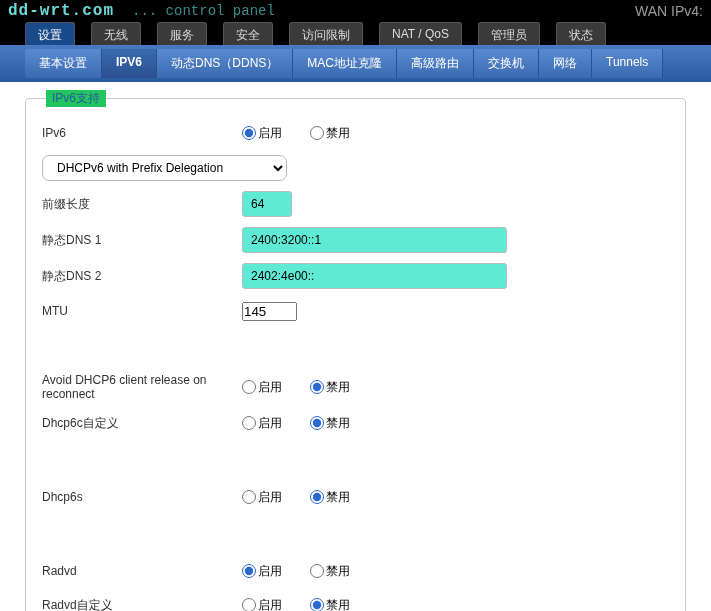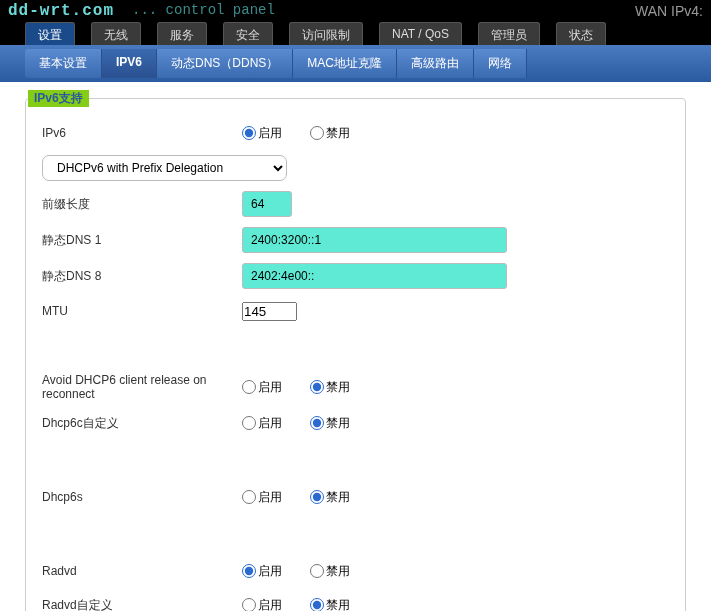--- a/index.html
+++ b/index.html
@@ -10,38 +10,38 @@
 .wan { color: #999; font-size: 14px; }
 .tabs1 { background: #000; padding: 0 0 0 25px; display: flex; gap: 16px; height: 23px; }
 .tab1 { background: #3a3a3a; color: #ddd; padding: 4px 12px; font-size: 12px; border-radius: 3px 3px 0 0; cursor: pointer; border: 1px solid #555; border-bottom: none; }
 .tab1.active { background: #1a4a8a; color: #fff; }
 .tabs2-wrap { background: linear-gradient(#4a7ac0, #2a5aa0); padding: 4px 0 4px 25px; display: flex; gap: 0; }
 .tab2 { color: #fff; padding: 6px 14px; font-size: 12px; cursor: pointer; background: linear-gradient(#5a8ad0, #3a6ab0); border-right: 1px solid #2a5090; text-align: center; }
 .tab2.active { background: linear-gradient(#3a6ab0, #2a5090); font-weight: bold; }
 .tab2:first-child { border-radius: 3px 0 0 3px; }
 .content { padding: 10px 25px 20px 25px; }
 .fieldset { border: 1px solid #ccc; border-radius: 4px; padding: 12px 16px 20px 16px; position: relative; margin-top: 6px; }
-.legend { position: absolute; top: -9px; left: 2px; background: #84cc16; padding: 0 6px; color: #2a5aa0; font-weight: bold; font-size: 12px; }
+.legend { position: absolute; top: -9px; left: 20px; background: #22c55e; padding: 0 6px; color: #2a5aa0; font-weight: normal; font-size: 12px; }
 .row { display: flex; align-items: center; margin: 10px 0; min-height: 24px; }
 .row .lbl { width: 200px; font-size: 12px; color: #333; }
 .radios { display: flex; gap: 20px; align-items: center; }
 .radios label { display: flex; align-items: center; gap: 2px; margin-right: 8px; font-size: 12px; }
 .radios input[type=radio] { width: 14px; height: 14px; accent-color: #2a6ad0; }
 select { border: 1px solid #bbb; padding: 3px 10px; font-size: 12px; border-radius: 7px; width: 245px; height: 26px; background: #fff; }
 input[type=text] { border: 1px solid #bbb; padding: 4px 8px; font-size: 12px; border-radius: 3px; background: #5eead4; height: 26px; }
 .w-small { width: 50px; }
 .w-large { width: 265px; }
 .spinner { width: 55px; }
 .section-gap { height: 30px; }
 </style>
 </head>
 <body>
 
 <div class="header">
-  <div style="display:flex;align-items:flex-start;">
+  <div style="display:flex;align-items:center;">
     <span class="logo">dd-wrt.com</span>
     <span class="logo-sub">... control panel</span>
   </div>
   <span class="wan">WAN IPv4:</span>
 </div>
 
 <div class="tabs1" id="tabs1">
     <div class="tab1 active">设置</div>
     <div class="tab1">无线</div>
     <div class="tab1">服务</div>
@@ -50,21 +50,23 @@
     <div class="tab1">NAT / QoS</div>
     <div class="tab1">管理员</div>
     <div class="tab1">状态</div>
   </div>
 <div class="tabs2-wrap" id="tabs2">
     <div class="tab2">基本设置</div>
     <div class="tab2 active">IPV6</div>
     <div class="tab2">动态DNS（DDNS）</div>
     <div class="tab2">MAC地址克隆</div>
     <div class="tab2">高级路由</div>
+    <div class="tab2">交换机</div>
     <div class="tab2">网络</div>
+    <div class="tab2">Tunnels</div>
   </div>
 
 <div class="content">
   <div class="fieldset">
     <div class="legend">IPv6支持</div>
 
     <div class="row">
       <div class="lbl">IPv6</div>
       <div class="radios">
           <label>
@@ -86,21 +88,21 @@
       <div class="lbl">前缀长度</div>
       <input type="text" class="w-small" value="64" style="">
     </div>
 
     <div class="row">
       <div class="lbl">静态DNS 1</div>
       <input type="text" class="w-large" value="2400:3200::1" style="">
     </div>
 
     <div class="row">
-      <div class="lbl">静态DNS 8</div>
+      <div class="lbl">静态DNS 2</div>
       <input type="text" class="w-large" value="2402:4e00::" style="">
     </div>
 
     <div class="row">
       <div class="lbl">MTU</div>
       <input type="number" class="spinner" value="145" style="">
     </div>
 
     <div class="section-gap"></div>
 

